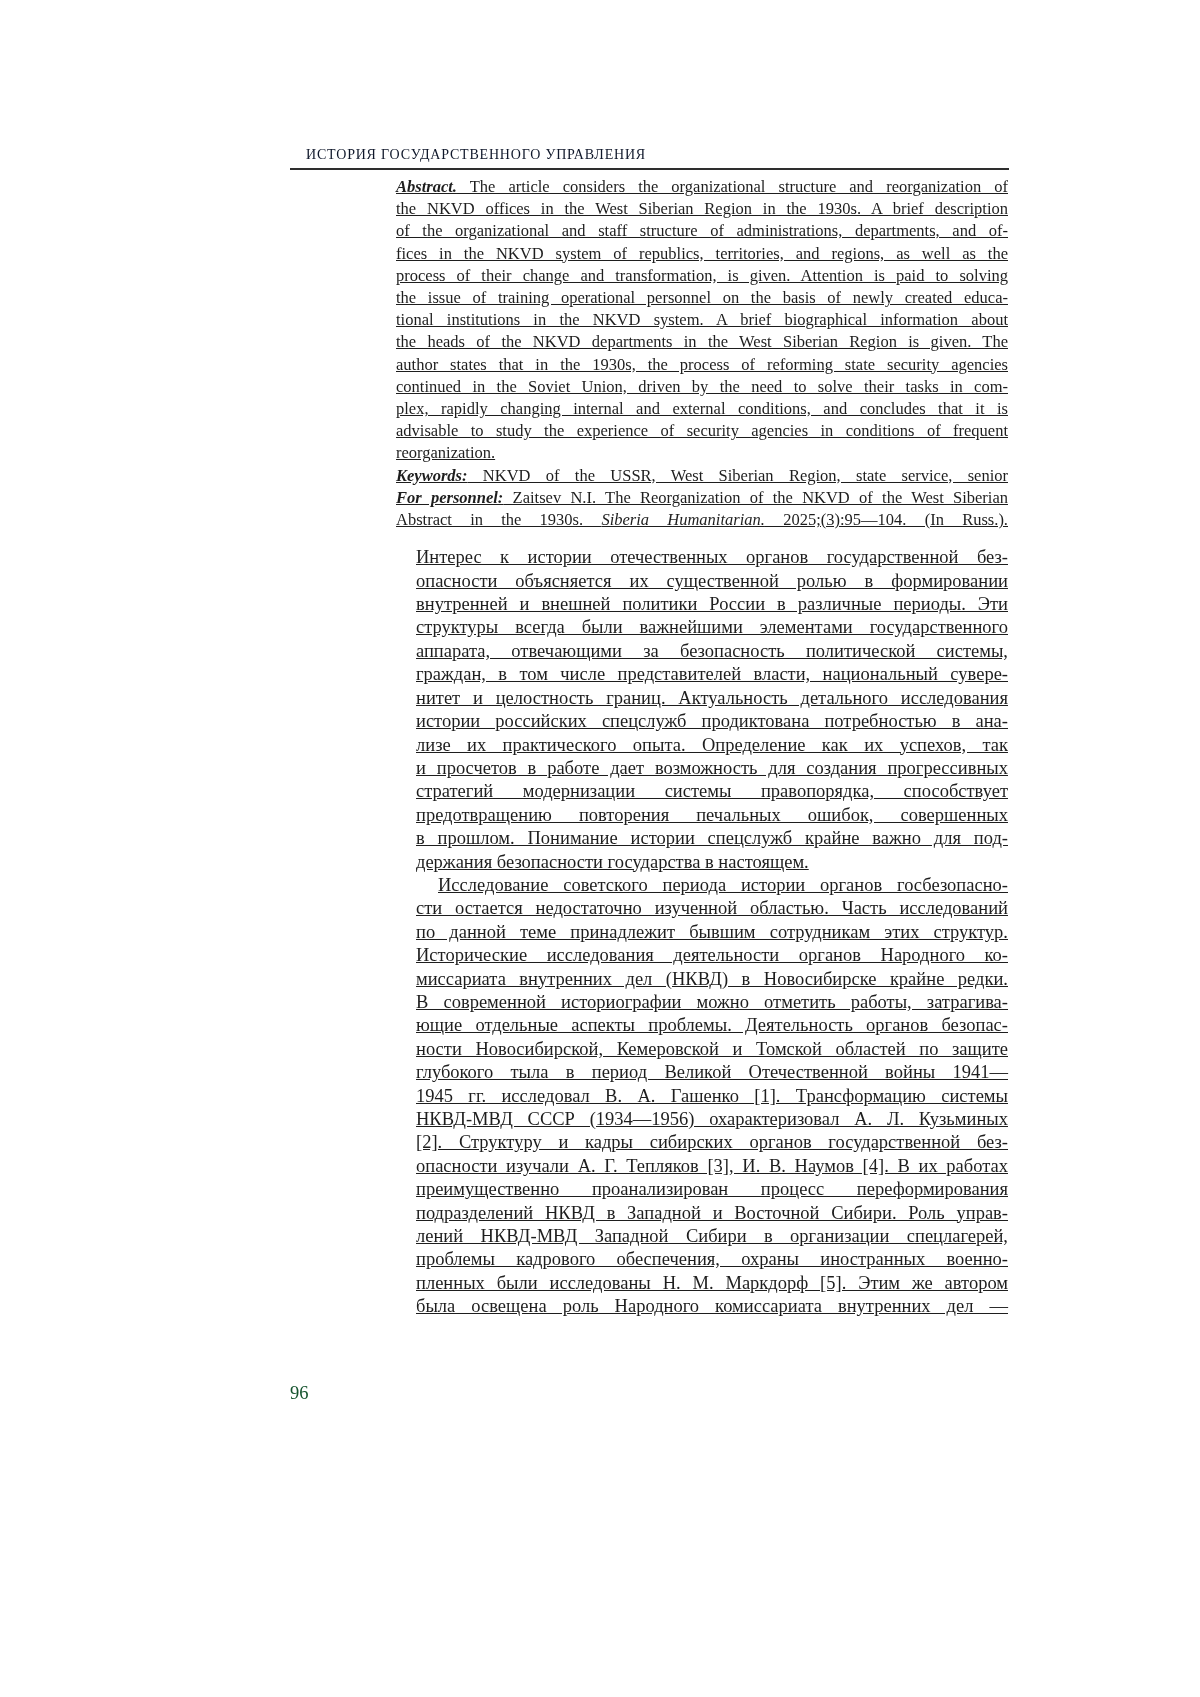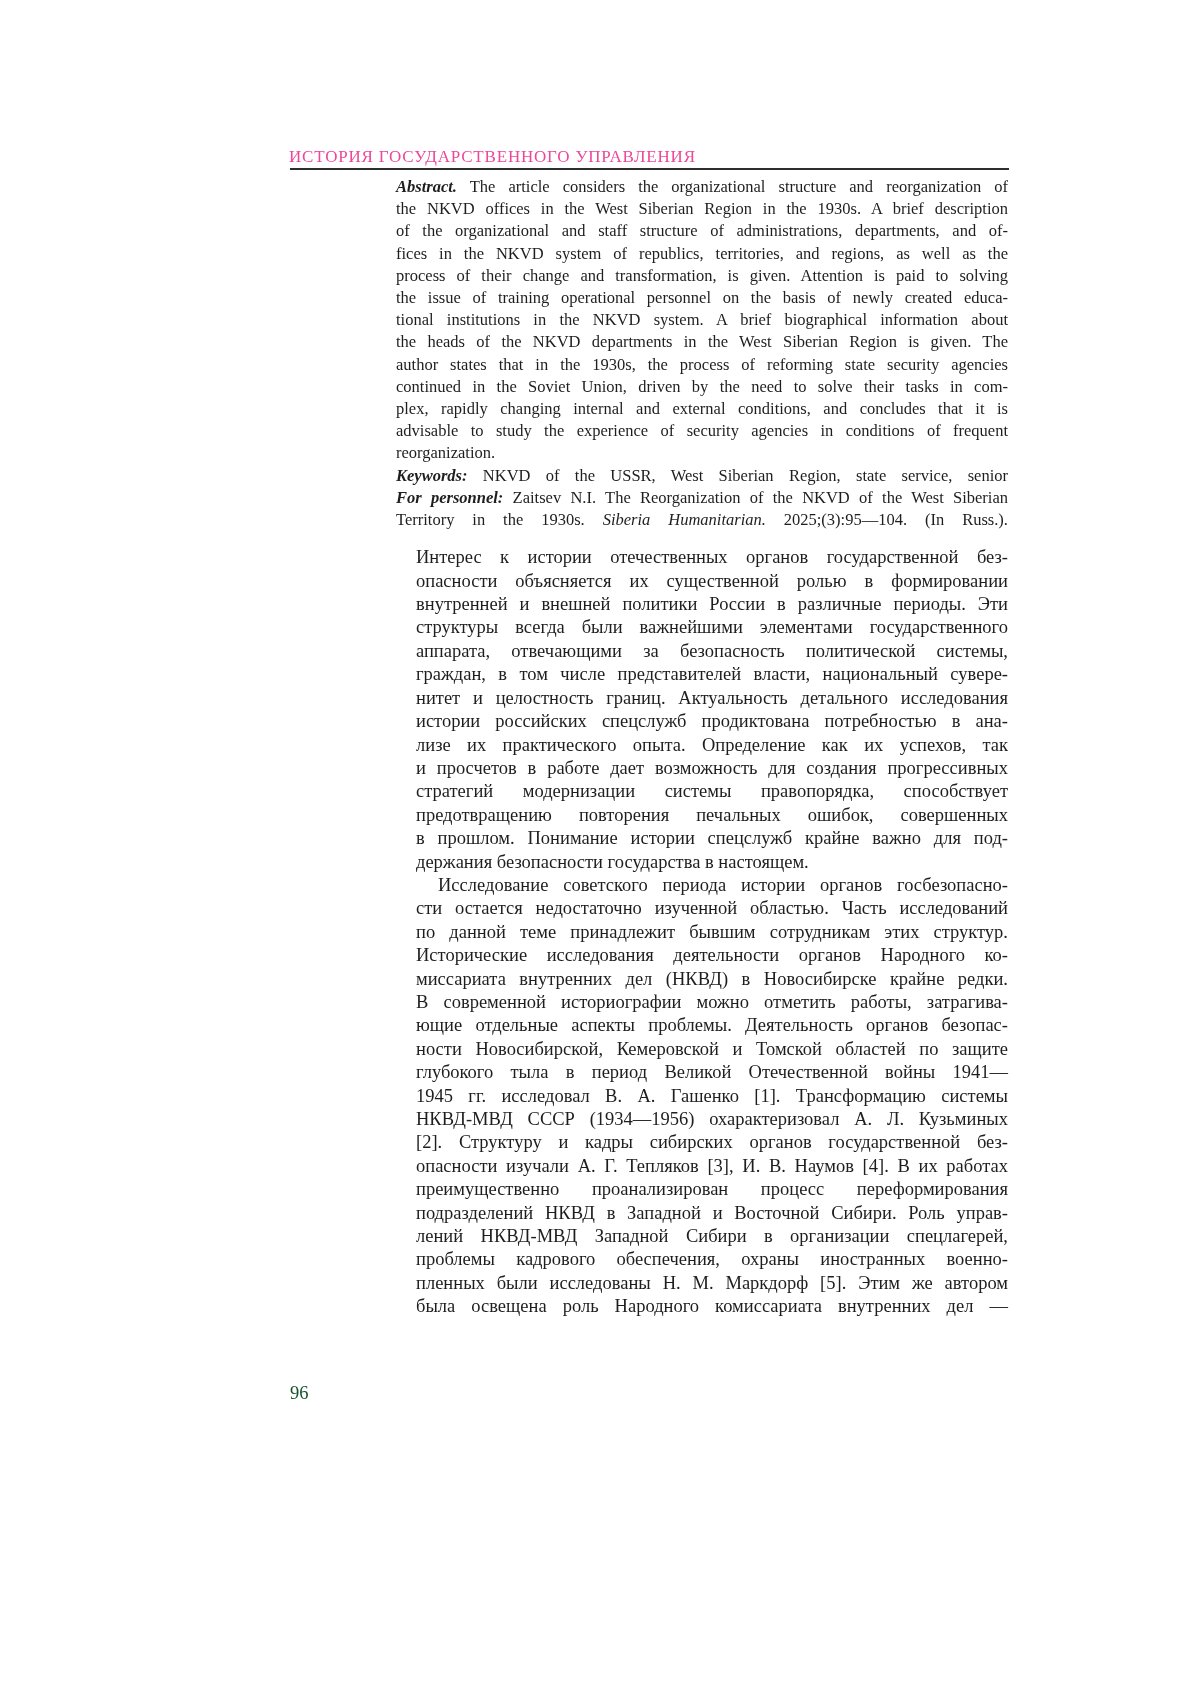--- a/index.html
+++ b/index.html
@@ -7,42 +7,42 @@
     position: relative;
     width: 1200px;
     height: 1697px;
     background: #ffffff;
     color: #1e1e1e;
     font-family: "Liberation Serif", "DejaVu Serif", serif;
     overflow: hidden;
   }
   .running-header {
     position: absolute;
-    left: 289px;
+    left: 306px;
     top: 147px;
-    font-size: 17px;
+    font-size: 14px;
     letter-spacing: 0.8px;
-    color: #ec4899;
+    color: #0f172a;
     white-space: nowrap;
   }
   .header-rule {
     position: absolute;
     left: 290px;
     top: 168px;
     width: 719px;
     height: 2px;
     background: #2e2e2e;
   }
   .text-column {
     position: absolute;
     left: 396px;
     top: 176px;
     width: 612px;
   }
-  .par { margin: 0; white-space: pre-line; }
+  .par { margin: 0; white-space: pre-line; text-decoration: underline; }
   .jfull { text-align: justify; text-align-last: justify; }
   .lastline { text-align: right; text-align-last: left; }
   .front-matter { font-size: 16.5px; line-height: 22.2px; }
   .body-text { font-size: 18.5px; line-height: 23.4px; margin-top: 15px; margin-left: 20px; }
   .lead { font-weight: bold; font-style: italic; }
   .it { font-style: italic; }
   .indent { text-indent: 22px; }
   .page-number {
     position: absolute;
     left: 290px;
@@ -72,21 +72,21 @@
 the heads of the NKVD departments in the West Siberian Region is given. The
 author states that in the 1930s, the process of reforming state security agencies
 continued in the Soviet Union, driven by the need to solve their tasks in com-
 plex, rapidly changing internal and external conditions, and concludes that it is
 advisable to study the experience of security agencies in conditions of frequent</span></div>
       <div class="par lastline"><span>reorganization.</span></div>
 
       <div class="par jfull"><span class="lead">Keywords:</span><span> NKVD of the USSR, West Siberian Region, state service, senior</span></div>
 
       <div class="par jfull"><span class="lead">For personnel:</span><span> Zaitsev N.I. The Reorganization of the NKVD of the West Siberian
-Territory in the 1930s. </span><span class="it">Siberia Humanitarian.</span><span> 2025;(3):95—104. (In Russ.).</span></div>
+Abstract in the 1930s. </span><span class="it">Siberia Humanitarian.</span><span> 2025;(3):95—104. (In Russ.).</span></div>
     </section>
 
     <section class="body-text">
       <div class="par jfull"><span>Интерес к истории отечественных органов государственной без-
 опасности объясняется их существенной ролью в формировании
 внутренней и внешней политики России в различные периоды. Эти
 структуры всегда были важнейшими элементами государственного
 аппарата, отвечающими за безопасность политической системы,
 граждан, в том числе представителей власти, национальный сувере-
 нитет и целостность границ. Актуальность детального исследования

